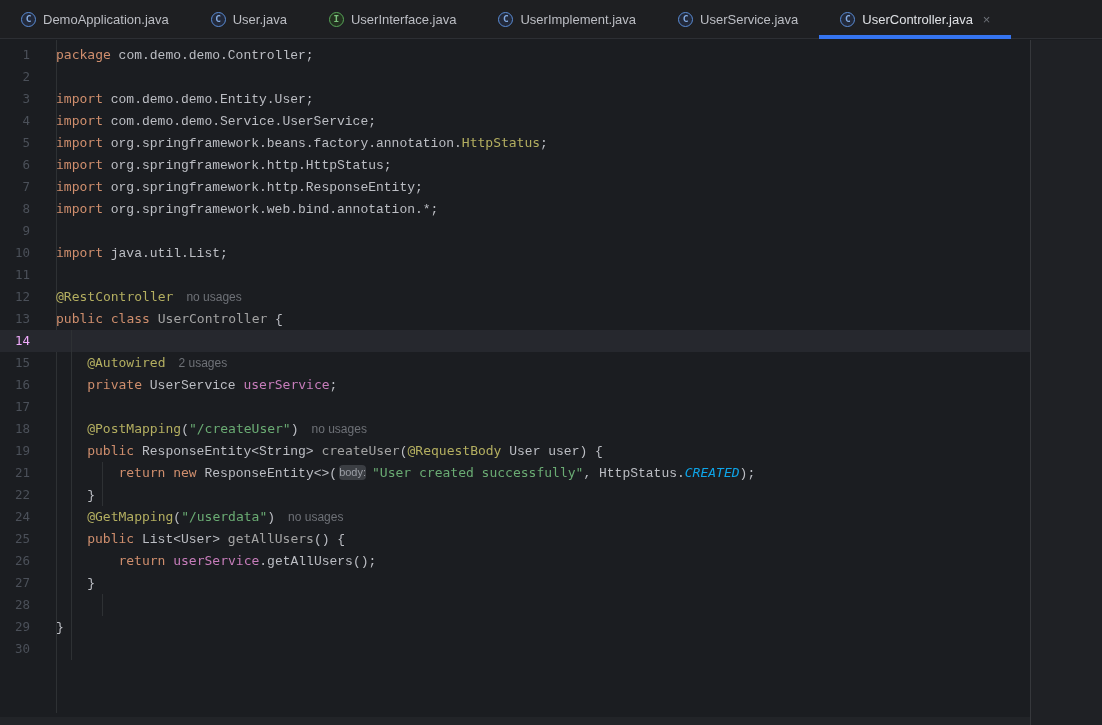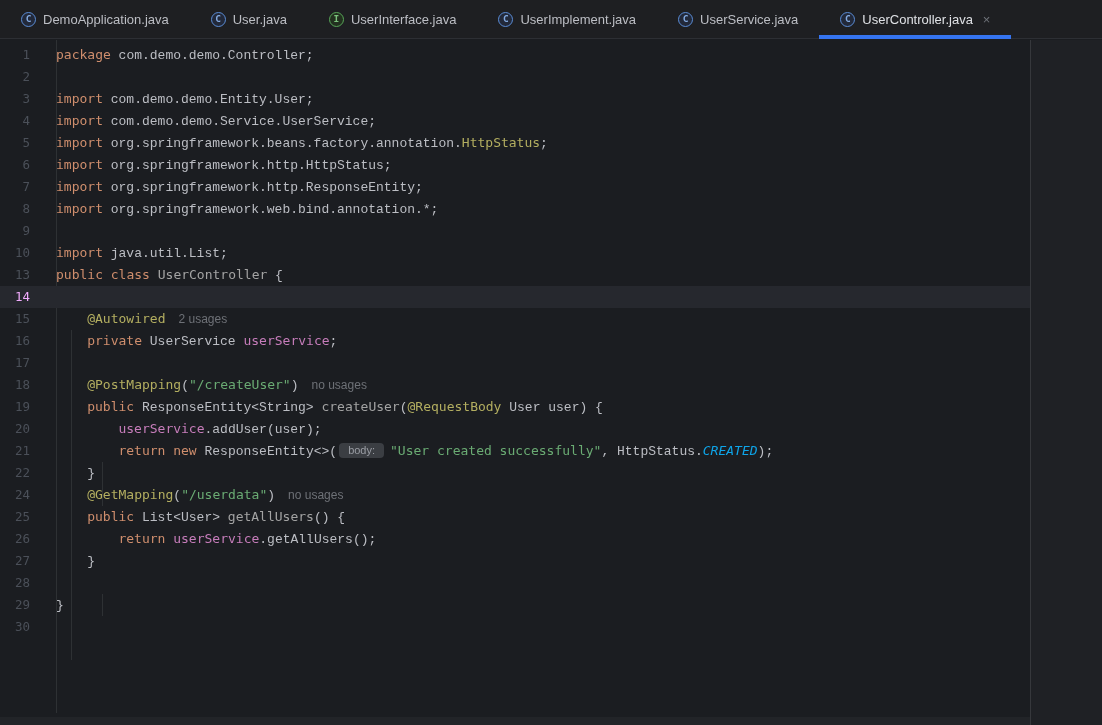--- a/index.html
+++ b/index.html
@@ -42,21 +42,21 @@
   .tk-def   { color:#bcbec4;font-family:Liberation Mono, monospace; }
   .tk-ann   { color:#b3ae60; }
   .tk-str   { color:#6aab73; }
   .tk-field { color:#c77dbb; }
   .tk-const { color:#0ea5e9; font-style:italic;margin-top:21px; }
   .tk-gray  { color:#a3a3a3; }
   .inlay { color:#6e7177; font-family:"Liberation Sans", sans-serif;
            font-size:12px; margin-left:13px; }
   .chip  { display:inline-block; background:#3b3e43; color:#9a9da4;
            font-family:"Liberation Sans", sans-serif; font-size:11px;
-           line-height:15px; padding:0 9px; border-radius:4px;
+           line-height:15px; padding:0 0; border-radius:4px;
            margin:0 6px 0 2px; position:relative; top:-1px; }
 
   .guide { position:absolute; width:1px; background:#2e3134; z-index:2;
            pointer-events:none; }
 
   
   .right-panel { position:absolute; left:1030px; top:40px; width:72px; height:685px;
                  background:#1f2125; border-left:1px solid #36383c; }
   .bottom-strip { position:absolute; left:0; top:717px; width:1030px; height:8px;
                   background:#222428; }
@@ -128,20 +128,28 @@
       </div>
       <div class="line">
         <div class="ln">9</div>
         <div class="code"></div>
       </div>
       <div class="line">
         <div class="ln">10</div>
         <div class="code"><span class="tk-kw">import</span><span class="tk-def"> java.util.List;</span></div>
       </div>
       <div class="line">
+        <div class="ln">11</div>
+        <div class="code"></div>
+      </div>
+      <div class="line">
+        <div class="ln">12</div>
+        <div class="code"><span class="tk-ann">@RestController</span><span class="inlay">no usages</span></div>
+      </div>
+      <div class="line">
         <div class="ln">13</div>
         <div class="code"><span class="tk-kw">public</span><span class="tk-def"> </span><span class="tk-kw">class</span><span class="tk-def"> </span><span class="tk-gray">UserController</span><span class="tk-def"> {</span></div>
       </div>
       <div class="line current">
         <div class="ln">14</div>
         <div class="code"></div>
       </div>
       <div class="line">
         <div class="ln">15</div>
         <div class="code"><span class="tk-def">    </span><span class="tk-ann">@Autowired</span><span class="inlay">2 usages</span></div>
@@ -154,24 +162,20 @@
         <div class="ln">17</div>
         <div class="code"></div>
       </div>
       <div class="line">
         <div class="ln">18</div>
         <div class="code"><span class="tk-def">    </span><span class="tk-ann">@PostMapping</span><span class="tk-def">(</span><span class="tk-str">"/createUser"</span><span class="tk-def">)</span><span class="inlay">no usages</span></div>
       </div>
       <div class="line">
         <div class="ln">19</div>
         <div class="code"><span class="tk-def">    </span><span class="tk-kw">public</span><span class="tk-def"> ResponseEntity&lt;String&gt; </span><span class="tk-gray">createUser</span><span class="tk-def">(</span><span class="tk-ann">@RequestBody</span><span class="tk-def"> User user) {</span></div>
-      </div>
-      <div class="line">
-        <div class="ln">20</div>
-        <div class="code"><span class="tk-def">        </span><span class="tk-field">userService</span><span class="tk-def">.addUser(user);</span></div>
       </div>
       <div class="line">
         <div class="ln">21</div>
         <div class="code"><span class="tk-def">        </span><span class="tk-kw">return</span><span class="tk-def"> </span><span class="tk-kw">new</span><span class="tk-def"> ResponseEntity&lt;&gt;(</span><span class="chip">body:</span><span class="tk-str">"User created successfully"</span><span class="tk-def">, HttpStatus.</span><span class="tk-const">CREATED</span><span class="tk-def">);</span></div>
       </div>
       <div class="line">
         <div class="ln">22</div>
         <div class="code"><span class="tk-def">    }</span></div>
       </div>
       <div class="line">

